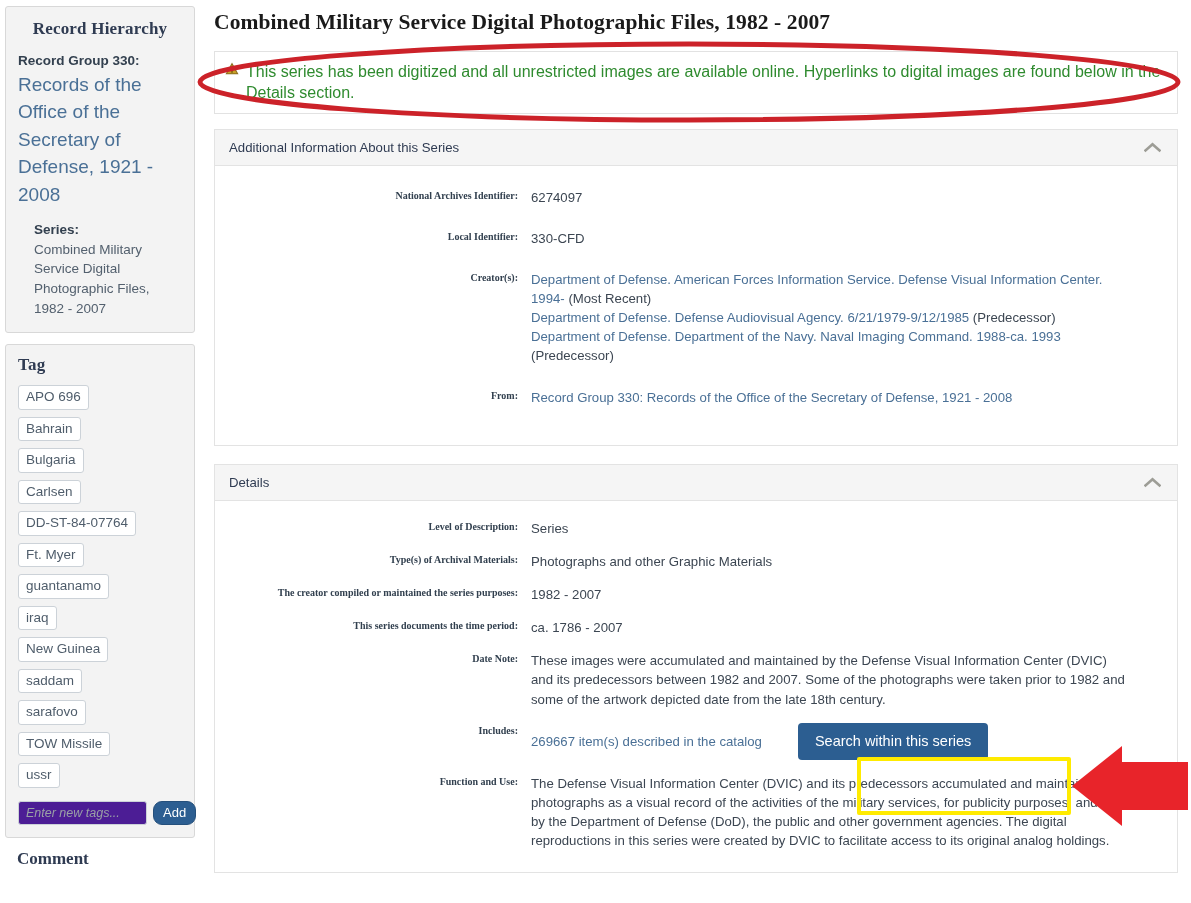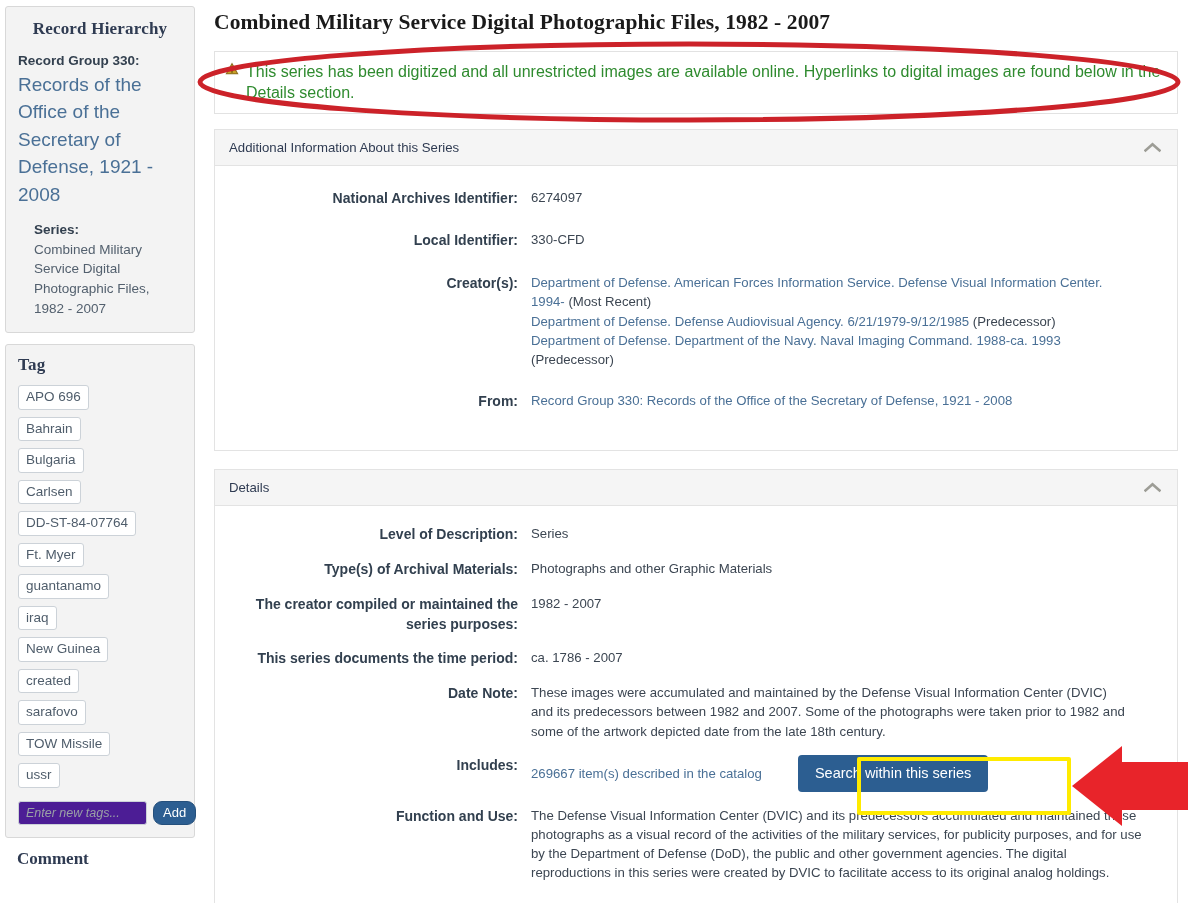--- a/index.html
+++ b/index.html
@@ -181,26 +181,27 @@
   .chevron { line-height: 0; }
   .section-body { padding: 22px 10px 16px 0; }
   .section-body.details { padding: 18px 10px 8px 0; }
 
   .row { display: flex; margin-bottom: 22px; align-items: flex-start; }
   .row.tight { margin-bottom: 14px; }
   .row-label {
     flex: 0 0 316px;
     width: 316px;
     text-align: right;
-    font-size: 14px;
+    font-size: 10px;
     font-weight: bold;
     color: #32404f;
     line-height: 1.42;
     padding-right: 13px;
     padding-top: 1px;
+    font-family: Liberation Serif, serif;
   }
   .row-value {
     flex: 1 1 auto;
     min-width: 0;
     font-size: 13.2px;
     color: #3c4652;
     line-height: 1.45;
   }
   .row-value.small { max-width: 600px; }
   .lnk { color: #4a7096; cursor: pointer; }
@@ -263,21 +264,21 @@
       <div class="tag-list">
         <span class="tag">APO 696</span>
         <span class="tag">Bahrain</span>
         <span class="tag">Bulgaria</span>
         <span class="tag">Carlsen</span>
         <span class="tag">DD-ST-84-07764</span>
         <span class="tag">Ft. Myer</span>
         <span class="tag">guantanamo</span>
         <span class="tag">iraq</span>
         <span class="tag">New Guinea</span>
-        <span class="tag">created</span>
+        <span class="tag">saddam</span>
         <span class="tag">sarafovo</span>
         <span class="tag">TOW Missile</span>
         <span class="tag">ussr</span>
       </div>
       <div class="tag-add-row">
         <input class="tag-input" type="text" placeholder="Enter new tags..." style="">
         <button class="btn-add">Add</button>
       </div>
     </div>
 

